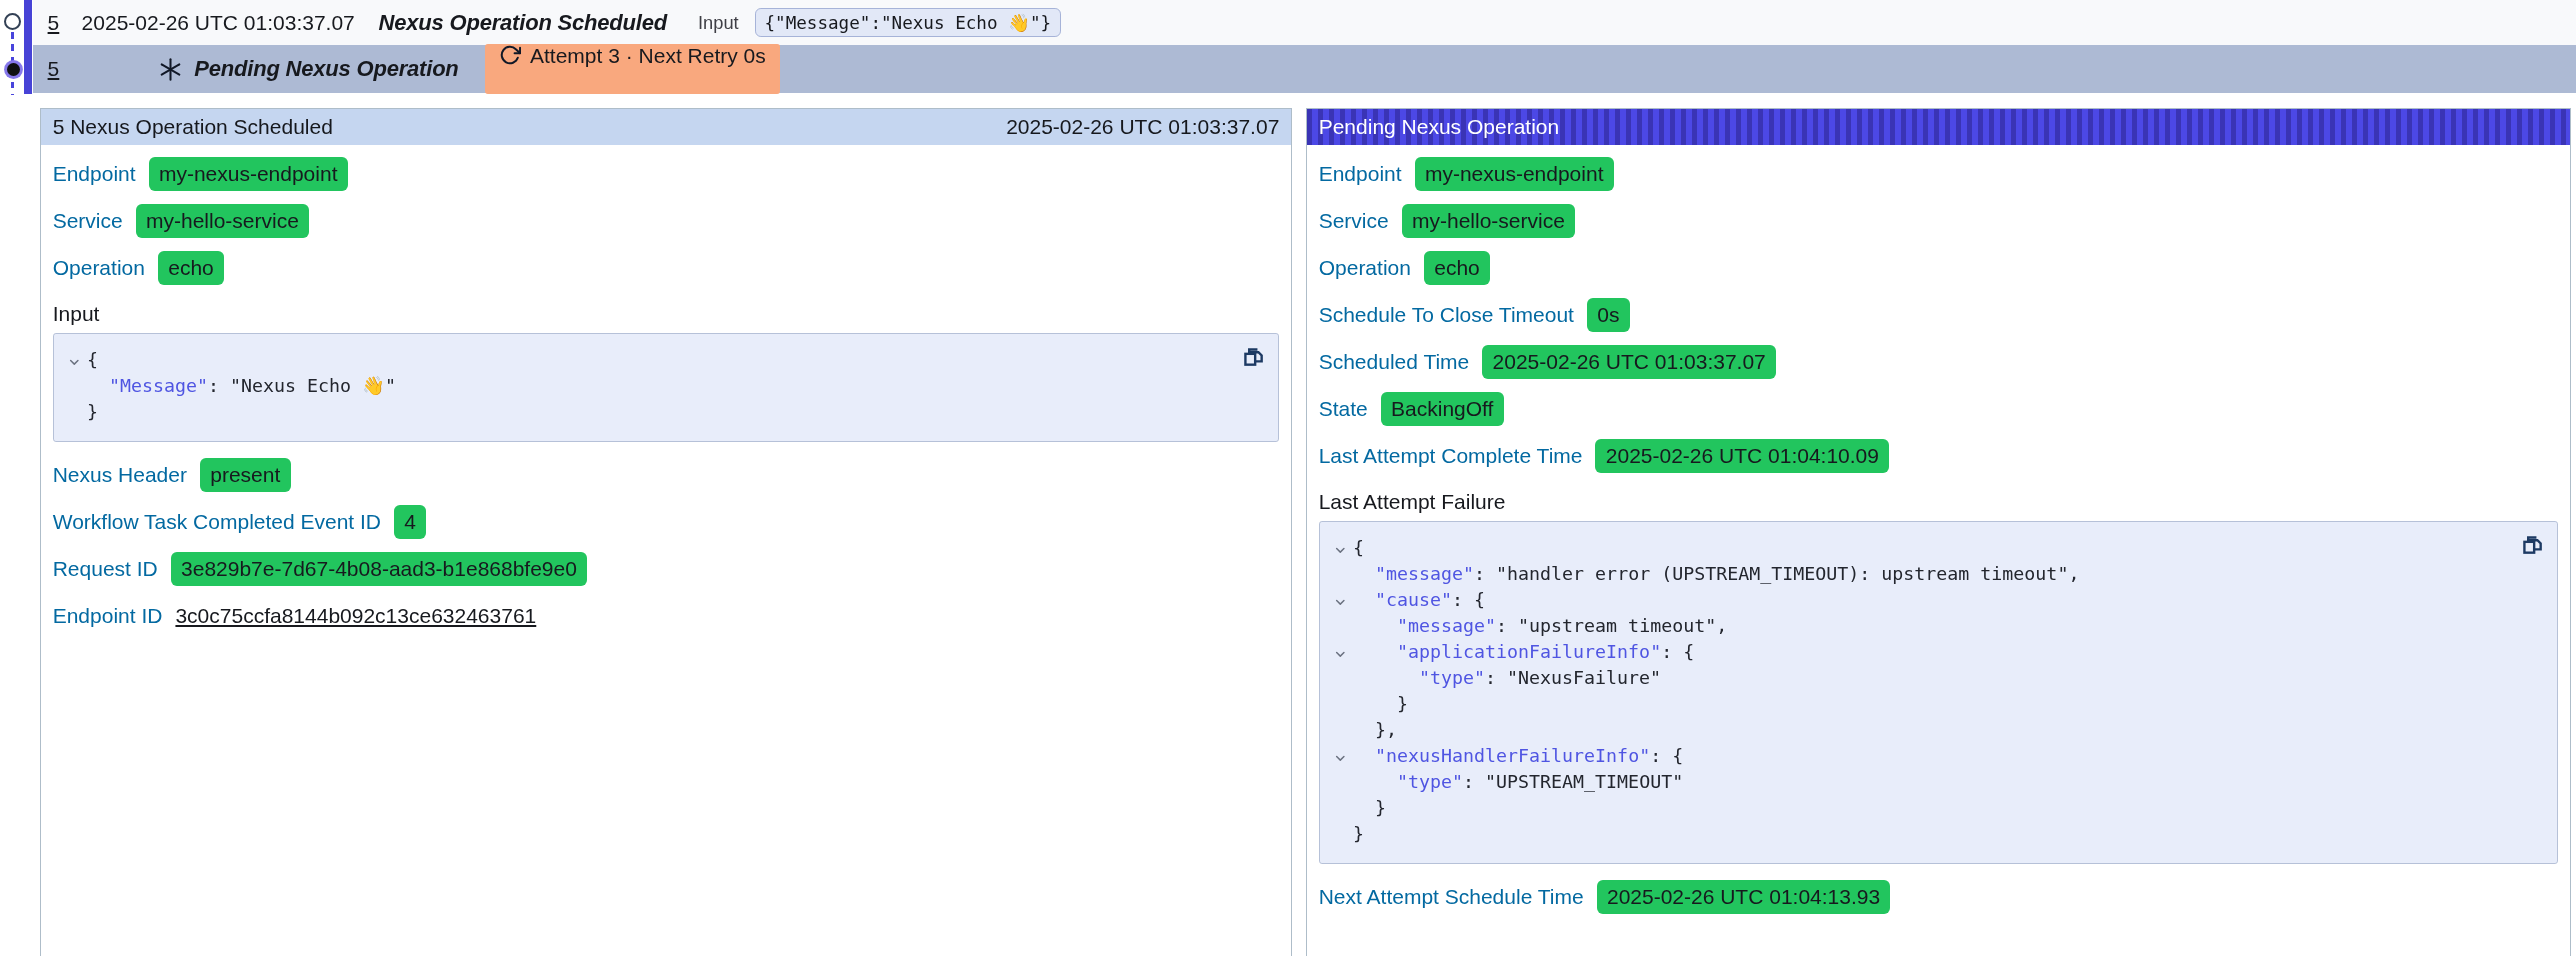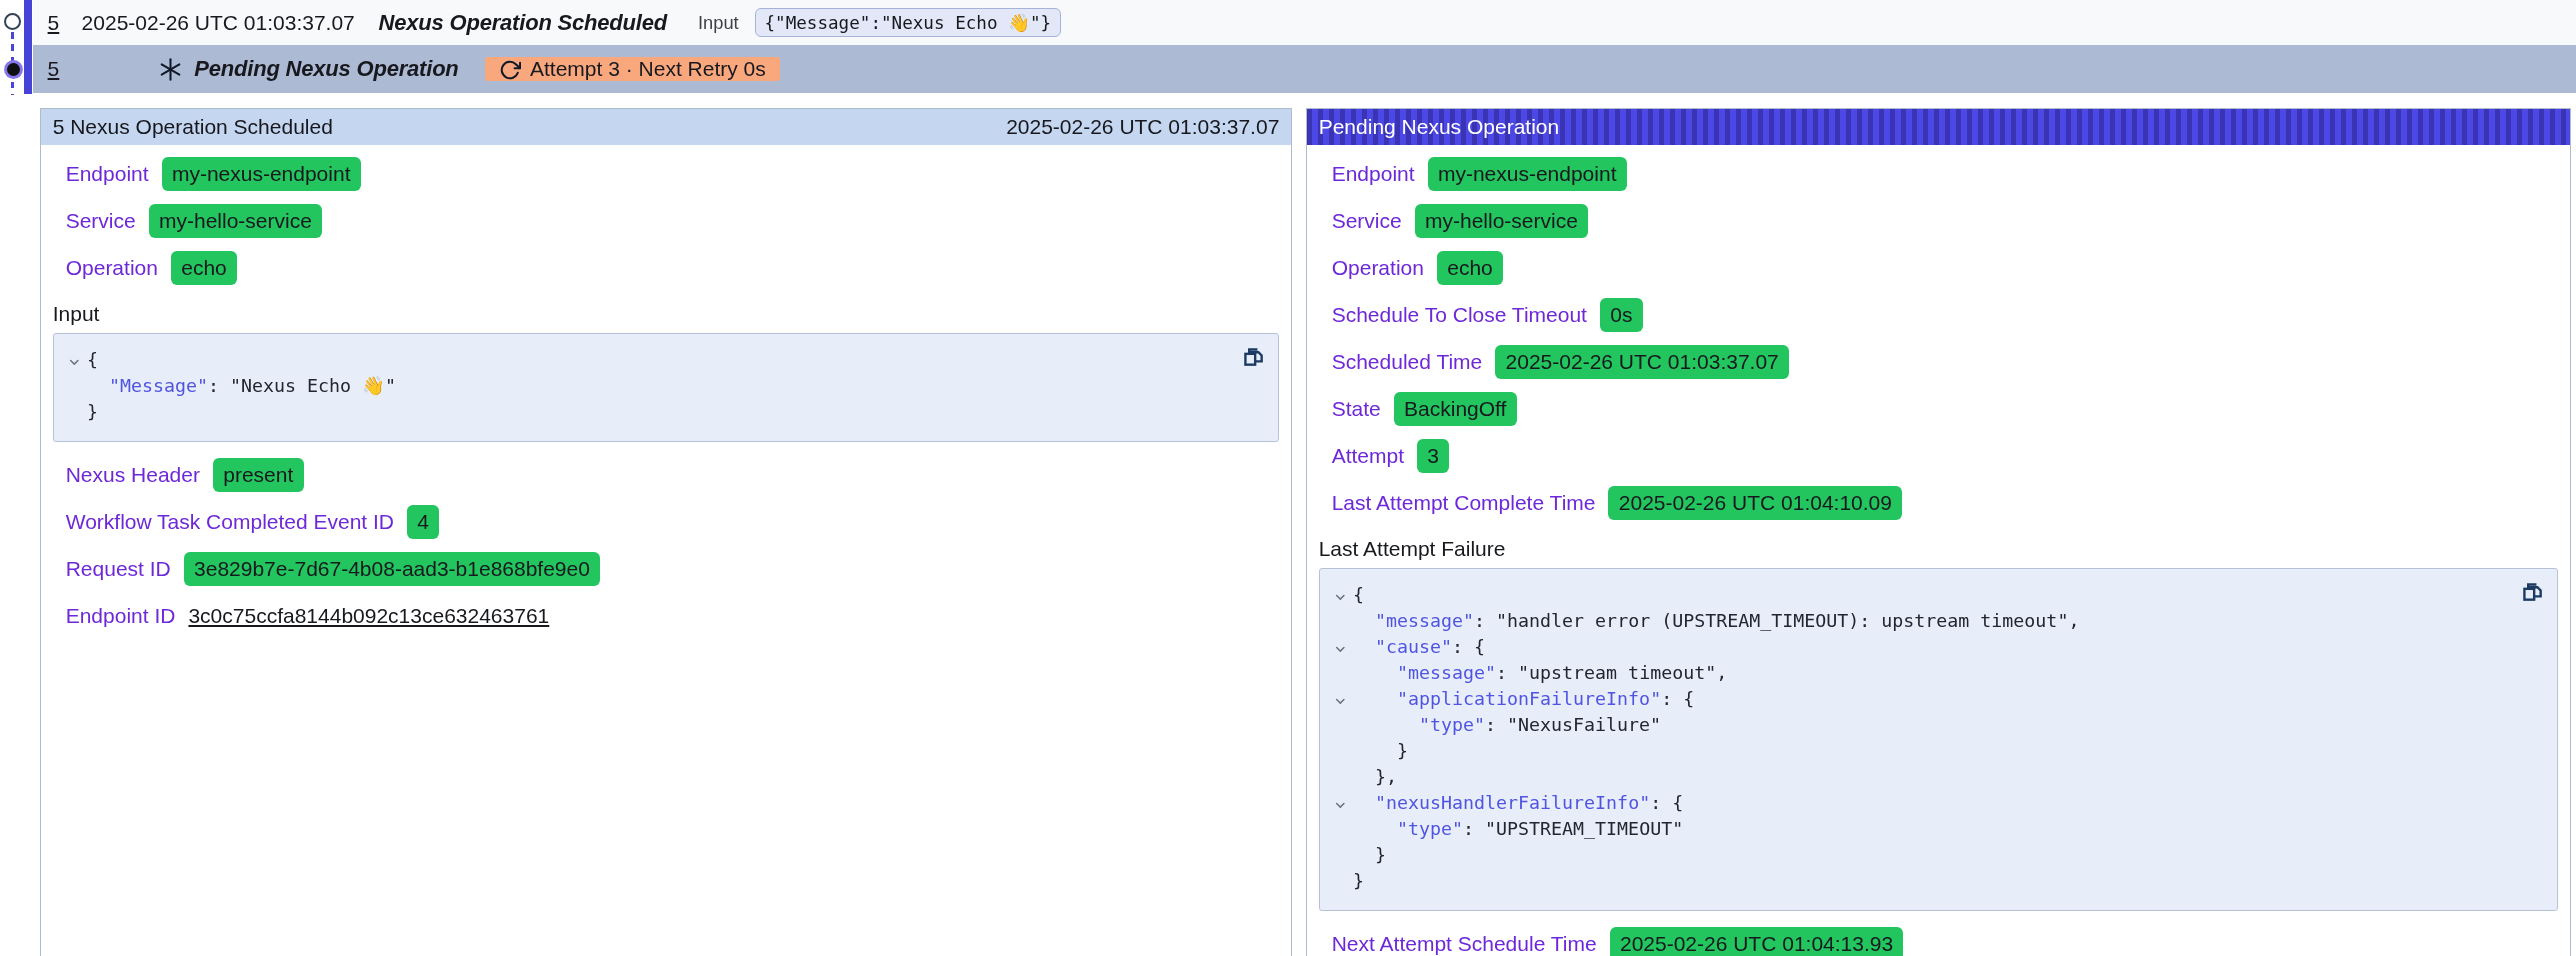--- a/index.html
+++ b/index.html
@@ -23,37 +23,37 @@
   .event-id { margin-left:14.6px; width:34px; font-size:21px; color:#17191e; flex:none; }
   .event-id span { text-decoration:underline; cursor:pointer; }
   .row-ts { width:297px; font-size:21px; flex:none; }
   .row-name { font-size:22px; font-weight:bold; letter-spacing:-0.2px;font-style:italic; }
   .row1 .detail-label { margin-left:31px; font-size:18.3px; color:#3f3f46; }
   .detail-badge { margin-left:16px; background:#e2e8f7; border:1.5px solid #a6b3d8; border-radius:5.9px;
                   padding:3.7px 8.8px; font-family:"DejaVu Sans Mono", monospace; font-size:17.6px; color:#17191e; }
   .row2-spacer { width:76px; flex:none; }
   .asterisk-icon { width:25px; height:25px; flex:none; }
   .row2 .row-name { margin-left:11.7px; }
-  .retry-badge { margin-left:26px; background:#f9a87e; border-radius:2.9px; height:24px;
-                 display:flex; align-items:flex-end; gap:8.8px; padding:0 14.6px; font-size:21px; color:#17191e; }
+  .retry-badge { margin-left:26px; background:#f9a87e; border-radius:2.9px; height:50px;
+                 display:flex; align-items:flex-start; gap:8.8px; padding:0 14.6px; font-size:21px; color:#17191e; }
   .retry-icon { width:22px; height:22px; }
 
   
   .panel { position:absolute; top:108px; bottom:-2.9px; background:#fff; border:1.5px solid #aebdc9; }
   .panel-left { left:40px; width:1252px; }
   .panel-right { left:1306px; width:1265px; }
   .panel-header { height:36px; display:flex; align-items:center; justify-content:space-between;
                   padding:0 11.7px; font-size:21px; }
   .panel-header.blue { background:#c5d6f0; color:#16181d; }
   .panel-header.striped { background:repeating-linear-gradient(90deg,#3a34b5 0 5.1px,#4c48e6 5.1px 11px);
                           color:#ffffff; }
   .panel-body { padding:5.9px 11.7px 14.6px 11.7px; }
 
   .field-row { min-height:47px; display:flex; align-items:center; gap:13px; font-size:21px; }
-  .field-label { color:#6d28d9;margin-left:13px; }
+  .field-label { color:#0369a1; }
   .field-badge { background:#22c55e; border-radius:5.9px; padding:5.1px 10.3px; color:#17191e; }
   .field-link { text-decoration:underline; color:#17191e; cursor:pointer; }
 
   .section-label { font-size:21px; margin:10.3px 0 7.3px 0; }
 
   .code-block { position:relative; background:#e8edfa; border:1.5px solid #b6c1d8; border-radius:2.9px;
                 padding:13px 51px 16px 7.3px; font-family:"DejaVu Sans Mono", monospace;
                 font-size:18.3px; line-height:26px; color:#23262e; margin-bottom:8.8px; }
   .code-line { display:flex; white-space:pre; }
   .gutter { width:26px; flex:none; display:flex; justify-content:center; align-items:center; }
@@ -178,24 +178,20 @@
           </div>
           <div class="field-row">
             <span class="field-label">Scheduled Time</span>
             <span class="field-badge">2025-02-26 UTC 01:03:37.07</span>
           </div>
           <div class="field-row">
             <span class="field-label">State</span>
             <span class="field-badge">BackingOff</span>
           </div>
           <div class="field-row">
-            <span class="field-label">Attempt</span>
-            <span class="field-badge">3</span>
-          </div>
-          <div class="field-row">
             <span class="field-label">Last Attempt Complete Time</span>
             <span class="field-badge">2025-02-26 UTC 01:04:10.09</span>
           </div>
         </div>
       <div class="section-label">Last Attempt Failure</div>
       <div class="code-block">
         <button class="copy-btn">
           <svg viewBox="0 0 24 24" width="26" height="26" fill="none" stroke="#1d3a63" stroke-width="2.2" stroke-linecap="square">
             <path d="M8.5 8.5 L17 8.5 L20 11.5 L20 17 L14 17"></path>
             <path d="M8.5 8.5 L8.5 6 L15 6"></path>

